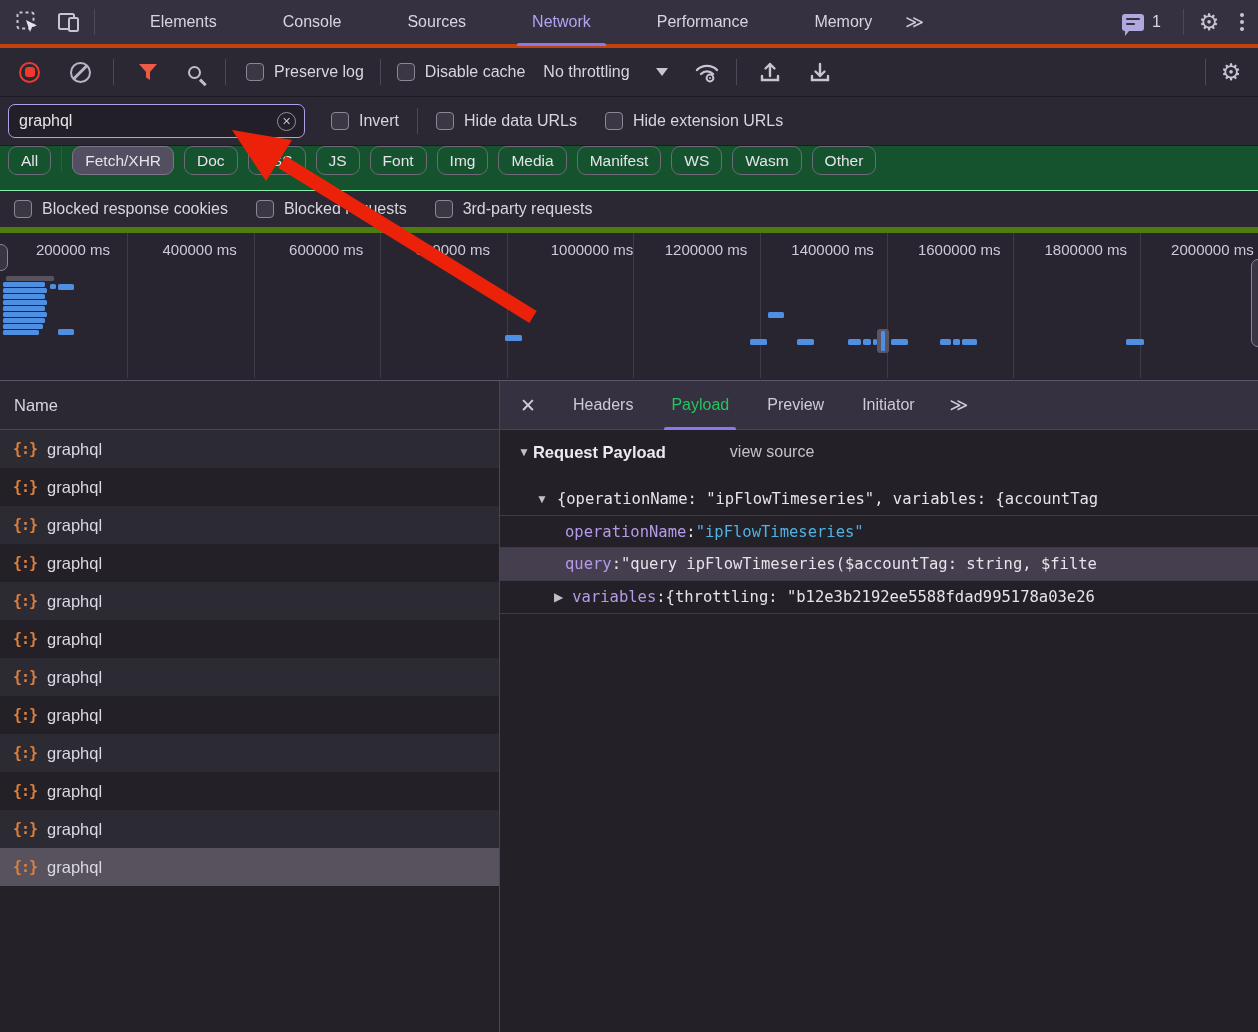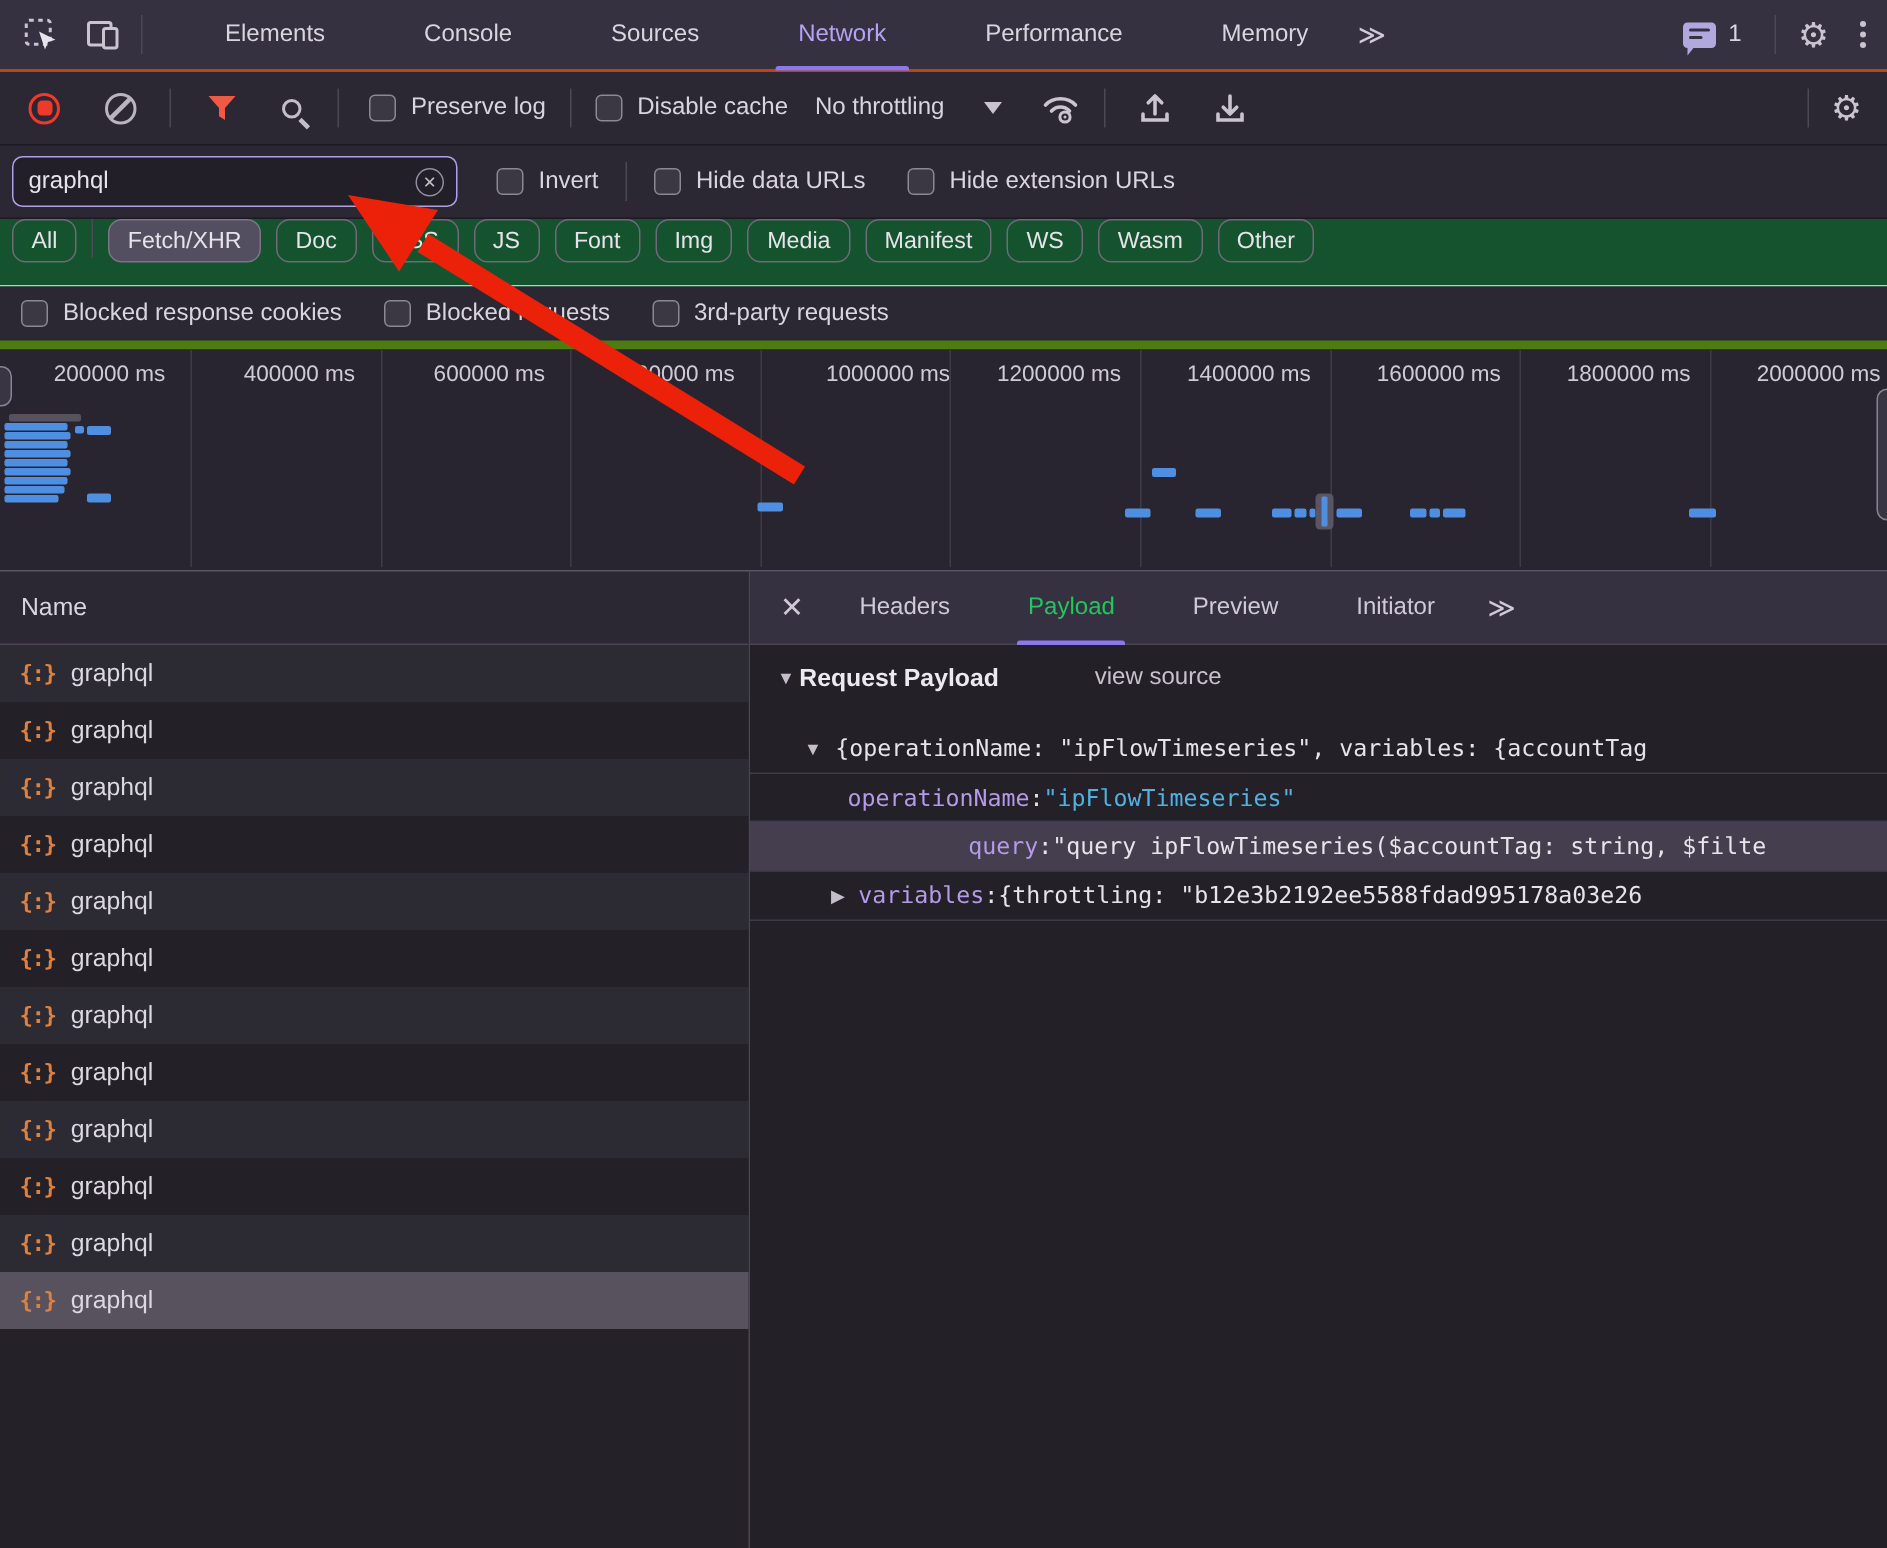--- a/index.html
+++ b/index.html
@@ -8,21 +8,21 @@
     background:#232027;
     font-family:"Liberation Sans", sans-serif;
     color:#d9d5de;
     position:relative;
     font-size:16px;
   }
 
   
   .tabbar {
     height:48px; background:#363140; display:flex; align-items:center;
-    border-bottom:2px solid #c2410c;
+    border-bottom:4px solid #c2410c;
   }
   .tb-iconbtn { width:34px; height:34px; display:flex; align-items:center; justify-content:center; flex:0 0 auto; }
   .vdiv { width:1px; height:26px; background:#4d4856; margin:0 8px; flex:0 0 auto; }
   .tab { padding:0 21px; height:48px; display:flex; align-items:center; position:relative; color:#d9d5de; cursor:default; white-space:nowrap; }
   .tab.selected { color:#b4a3f2; }
   .tab.selected::after { content:""; position:absolute; left:6px; right:6px; bottom:0; height:3px; background:#8b79ec; border-radius:2px 2px 0 0; }
   .chevrons { font-size:18px; color:#cfcad6; padding:0 12px; }
   .tabbar-right { margin-left:auto; display:flex; align-items:center; }
   .bubble { width:22px; height:17px; background:#b1a9de; border-radius:3px; position:relative; }
   .bubble::after { content:""; position:absolute; left:3px; bottom:-5px; border:5px solid transparent; border-top-color:#b1a9de; border-left-color:#b1a9de; border-width:5px 4px; }
@@ -96,21 +96,21 @@
   .pl-viewsrc { margin-left:64px; color:#c6c1cd; font-size:16px; }
   .pl-line { height:33px; display:flex; align-items:center; white-space:nowrap; overflow:hidden;
              font-family:"DejaVu Sans Mono",monospace; font-size:15.5px; color:#e6e3ea; }
   .pl-line .tri { font-size:12px; color:#c3bec9; font-family:"Liberation Sans",sans-serif; flex:0 0 auto; }
   .pl-line.l1 { padding-left:36px; margin-top:8px; }
   .pl-line.l1 .tri { margin-right:9px; }
   .pl-line.l2 { padding-left:65px; border-bottom:1px solid #3e3a47; }
   .pl-line.l2.first { border-top:1px solid #3e3a47; }
   .pl-line.l3 { padding-left:54px; border-bottom:1px solid #3e3a47; }
   .pl-line.l3 .tri { margin-right:9px; }
-  .pl-line.hl { background:#443e4e;justify-content:center; }
+  .pl-line.hl { background:#443e4e; }
   .seg-key { color:#b49ae8; }
   .seg-string { color:#4fb2e2; }
   .seg-plain { color:#e6e3ea; }
 
   
   .anno { position:absolute; left:0; top:0; z-index:60; pointer-events:none; }
 </style>
 </head>
 <body>
 
@@ -365,21 +365,21 @@
         <div class="req-row even selected">
           <span class="req-icon">{:}</span>
           <span>graphql</span>
         </div>
       </div>
   </div>
 
   <div class="right">
     <div class="dettabs">
       <span class="close-x">✕</span>
-      <div id="det-tabs" style="display:flex;align-items:flex-end;height:49px;gap:18px;margin-left:6px;">
+      <div id="det-tabs" style="display:flex;align-items:flex-end;height:49px;gap:4px;margin-left:6px;">
           <div class="dtab">Headers</div>
           <div class="dtab selected">Payload</div>
           <div class="dtab">Preview</div>
           <div class="dtab">Initiator</div>
         </div>
       <span class="chevrons">≫</span>
     </div>
     <div class="payload">
       <div class="pl-head">
         <span class="tri">▼</span>

